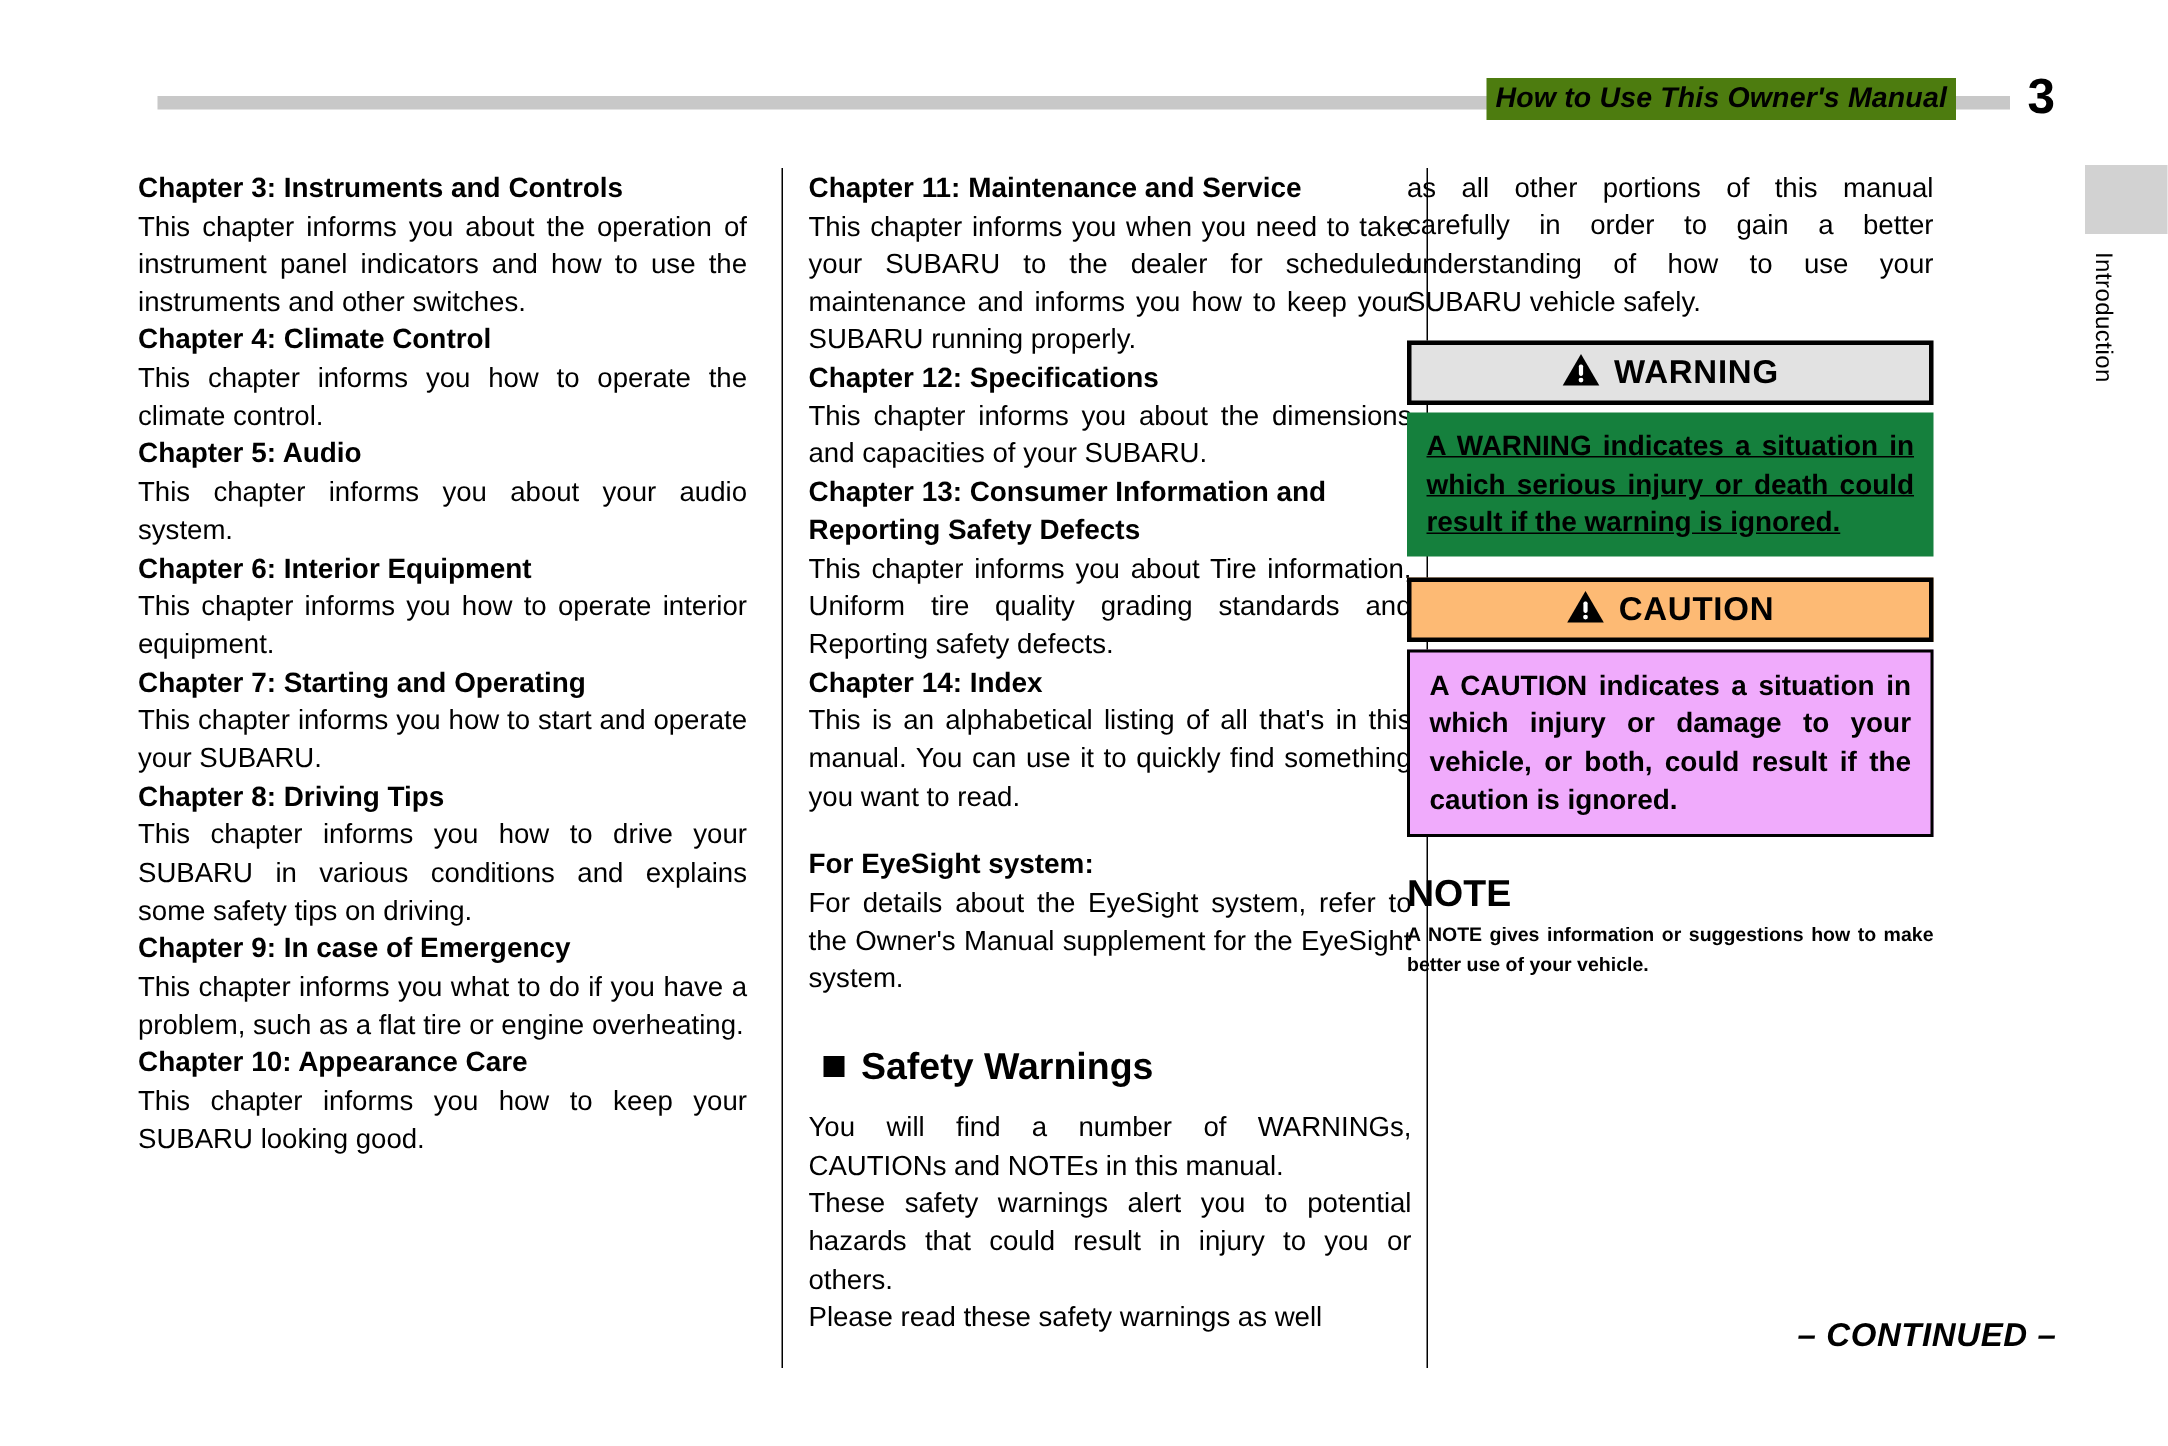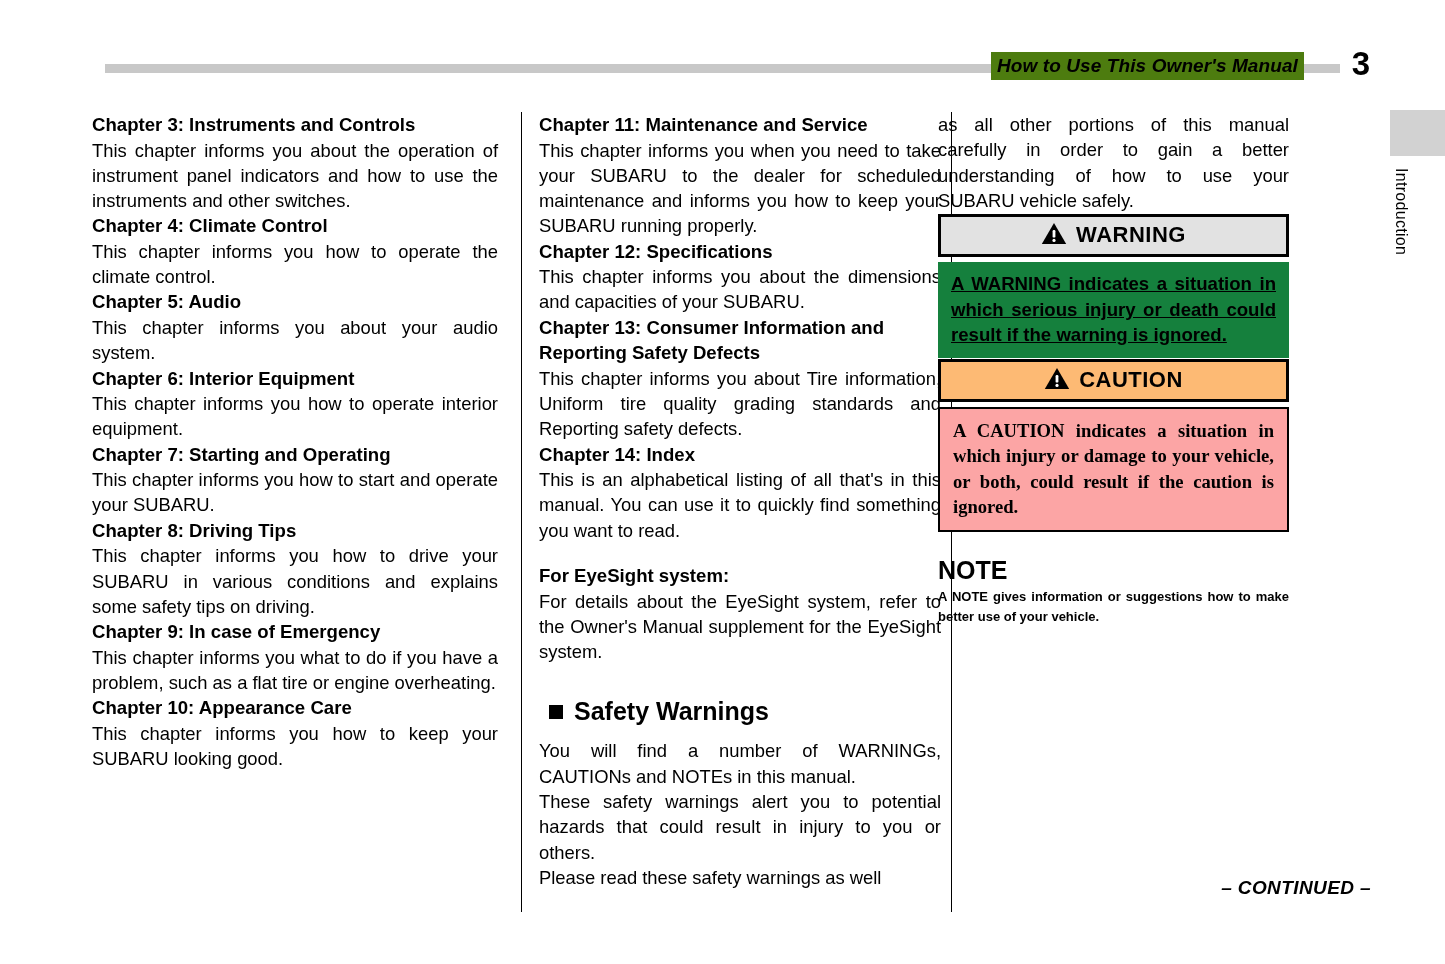--- a/index.html
+++ b/index.html
@@ -101,21 +101,21 @@
     vertical-align: 1px;
   }
   .safety-head {
     font-weight: bold;
     font-size: 25px;
     line-height: 34px;
     margin: 10px;
   }
 
   
-  .alert-box { margin-top: 1px; }
+  .alert-box { margin-top: 14px; }
   .alert-header {
     border: 3px solid #000000;
     text-align: center;
     font-weight: bold;
     font-size: 22px;
     line-height: 30px;
     padding: 3px 0 4px 0;
     position: relative;
   }
   .alert-header .label { letter-spacing: 0.5px; }
@@ -126,21 +126,21 @@
     padding: 9px 13px 10px 13px;
     text-align: justify;
     text-justify: inter-word;
     text-align-last: left;
   }
   
   #warning-box .alert-header { background: #e2e2e2; }
   #warning-box .alert-body   { background: #15803d; border: none; margin-top: 5px; text-decoration: underline; }
   
   #caution-box .alert-header { background: #fdba74; }
-  #caution-box .alert-body   { background: #fca5a5; border: 2px solid #000000; margin-top: 5px; font-family: Liberation Serif, serif; }
+  #caution-box .alert-body   { background: #f0abfc; border: 2px solid #000000; margin-top: 5px; }
 
   .warn-triangle {
     display: inline-block;
     width: 26px;
     height: 23px;
     margin-right: 9px;
     vertical-align: -3px;
   }
 
   #note-title {
@@ -178,21 +178,21 @@
     text-orientation: mixed;
     letter-spacing: 0.3px;
     white-space: nowrap;
   }
 
   
   #page-footer {
     position: absolute;
     right: 74px;
     top: 877px;
-    font-size: 19px;
+    font-size: 22px;
     font-weight: bold;
     font-style: italic;
     letter-spacing: 0.4px;
     white-space: nowrap;
   }
 </style>
 </head>
 <body>
 
 <div id="page-header">

